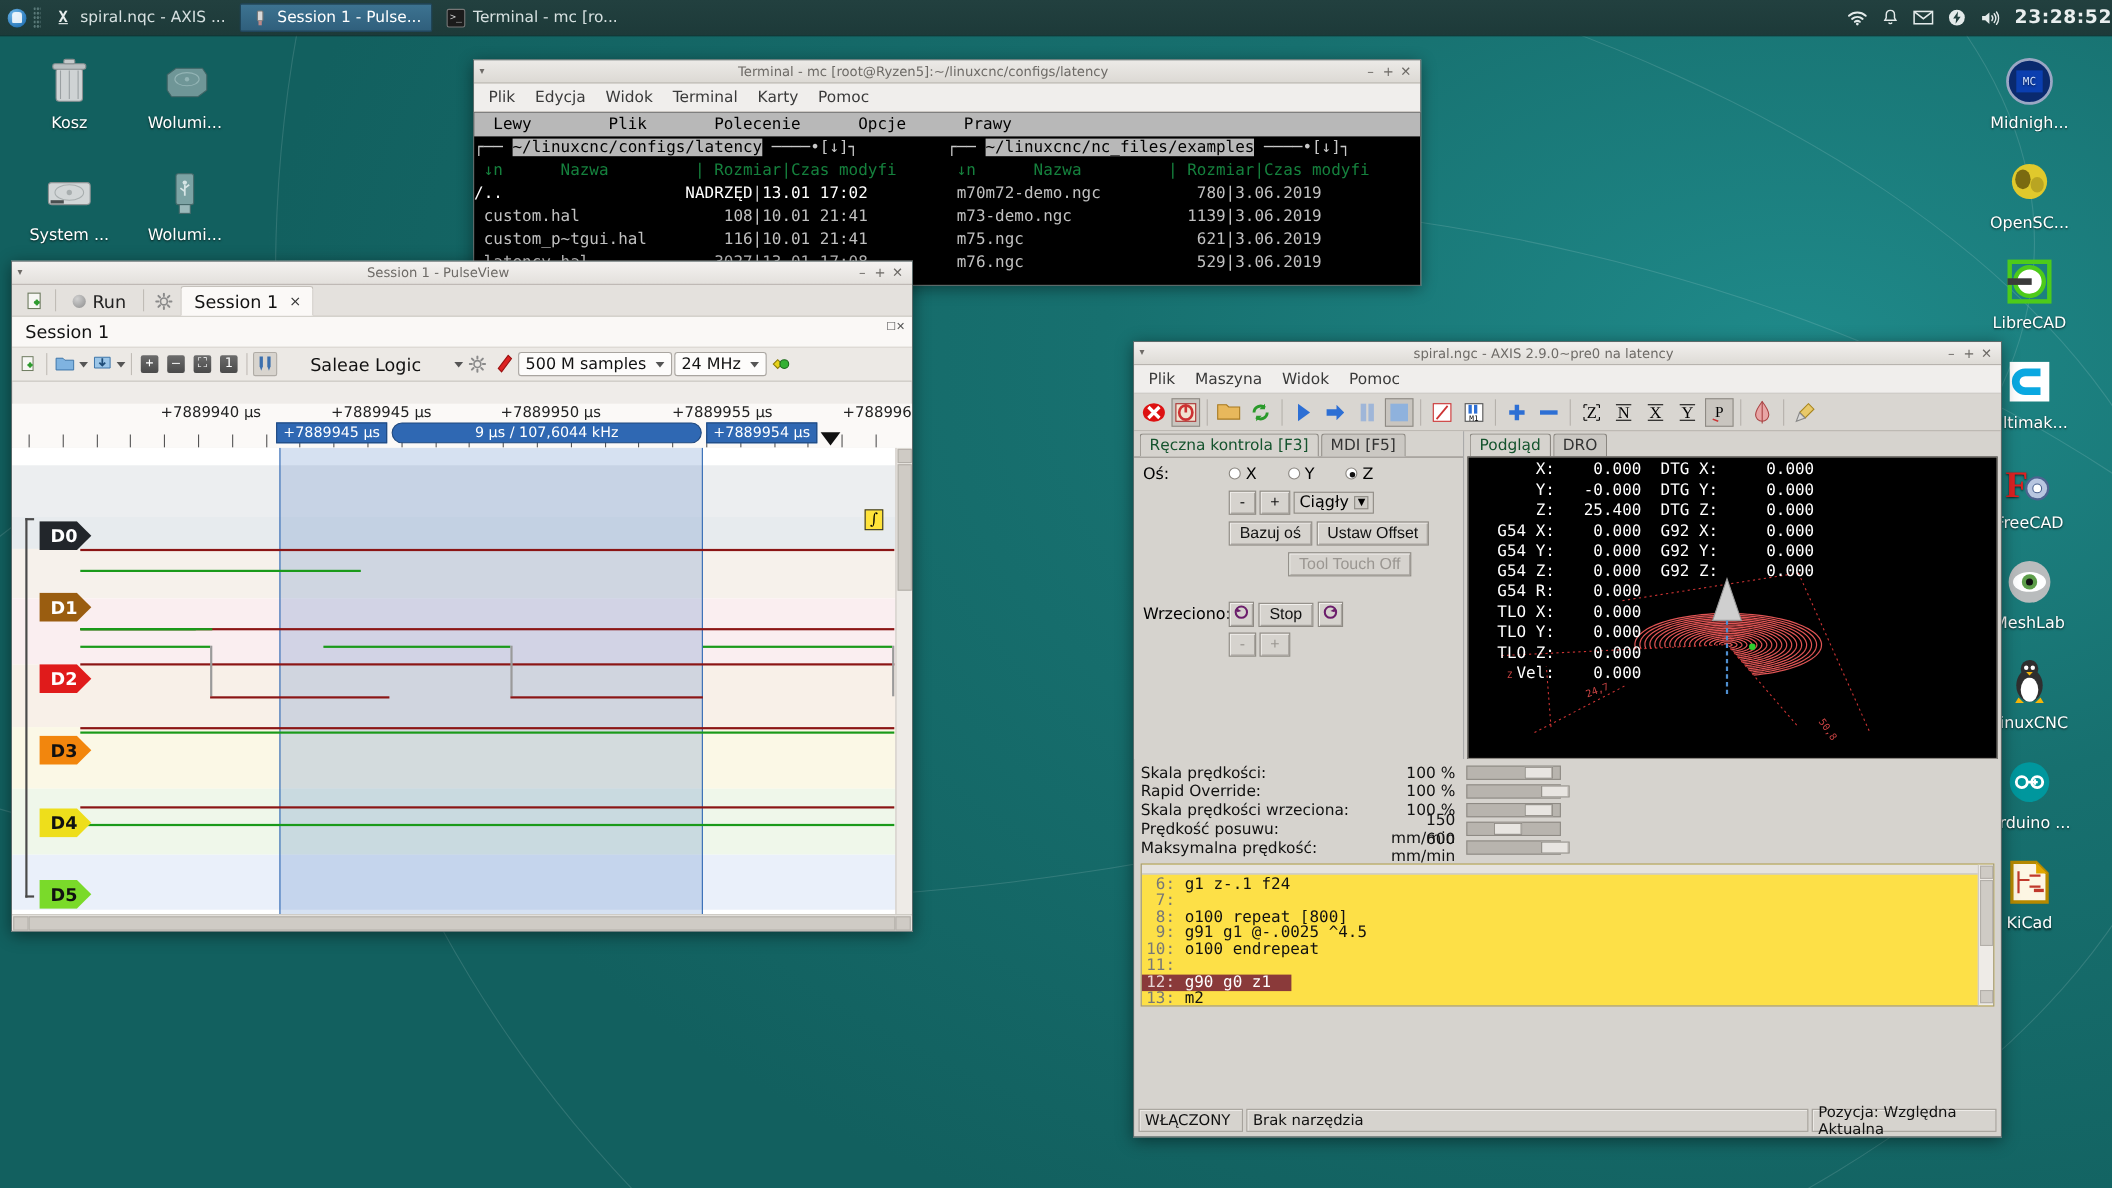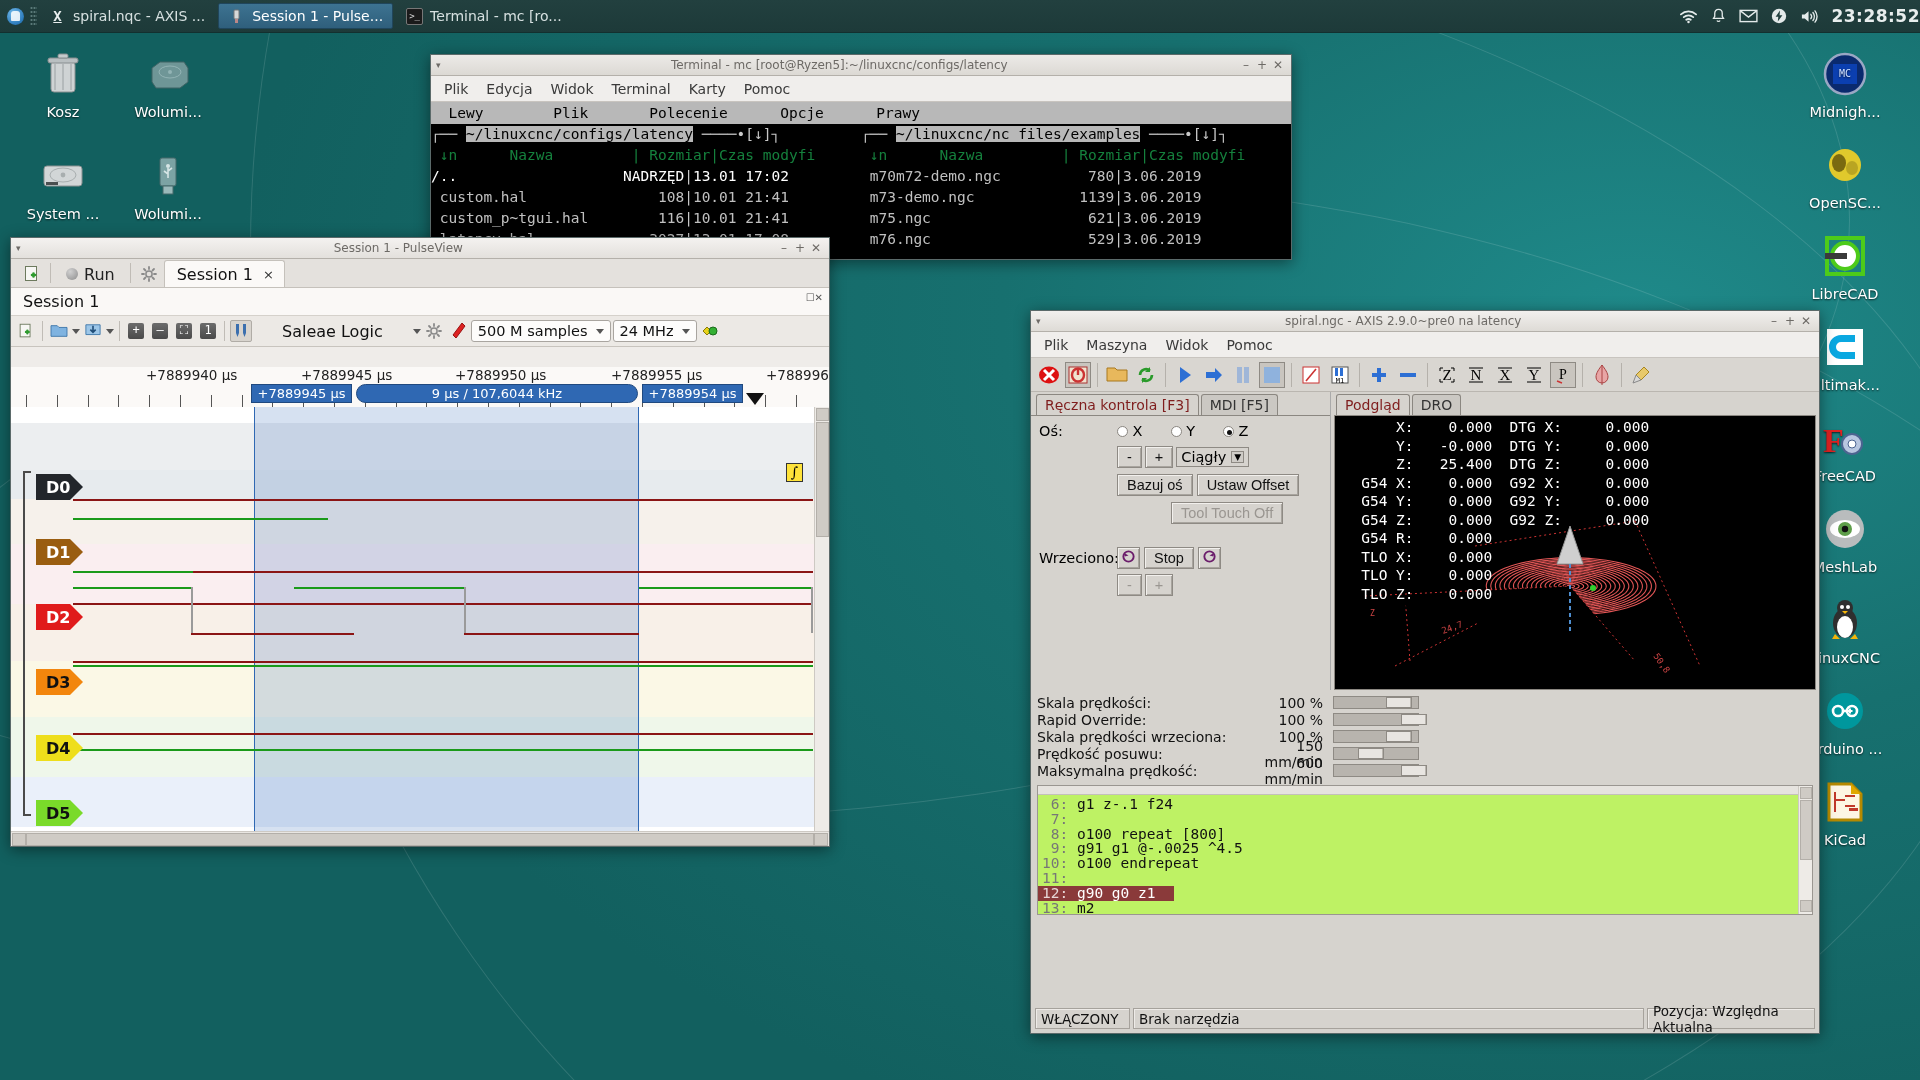--- a/index.html
+++ b/index.html
@@ -150,40 +150,40 @@
   #axis .titlebar{ background:linear-gradient(#f2f0ee,#dedbd6); }
   .ax-toolbar{ height:34px; background:#d9d6d1; border-bottom:1px solid #bab6b0;
      display:flex; align-items:center; gap:3px; padding:0 5px;}
   .axbtn{ width:26px;height:26px;display:flex;align-items:center;justify-content:center;
      border:1px solid transparent;}
   .axbtn.sunk{ border:1px solid #8e8a84; background:#c9c5bf;}
   .ax-sep{ width:1px; height:24px; background:#b5b1ab; margin:0 3px;}
   .ax-main{ display:flex; height:298px; }
   .ax-left{ width:300px; background:#d6d3ce; border-right:1px solid #aaa;}
   .tabstrip{ height:23px; display:flex; align-items:flex-end; padding-left:5px; }
-  .t2{ height:21px; padding:0 8px; font-size:14px; color:#7f1d1d; background:#d6d3ce;
+  .t2{ height:21px; padding:0 8px; font-size:14px; color:#14532d; background:#d6d3ce;
      border:1px solid #8b8781; border-bottom:none; border-radius:3px 3px 0 0; margin-right:2px;
      display:flex;align-items:center;}
   .t2.off{ background:#cbc8c3; color:#333; }
   .fld{ font-size:14.5px; color:#000000; }
   .btn{ background:#d6d3ce; border:1px solid #8e8a84; padding:2px 9px; font-size:14.5px;
      color:#111; box-shadow:inset 1px 1px 0 #f2f0ed, inset -1px -1px 0 #a8a49e;}
   .btn.dis{ color:#9a9691; }
   .radio{ width:11px;height:11px;border-radius:50%;border:1px solid #8a8680;background:#fff;
      display:inline-block; position:relative; vertical-align:-1px;}
   .radio.on:after{ content:""; position:absolute; left:2.5px;top:2.5px;width:5px;height:5px;
      border-radius:50%; background:#111;}
   .dro{ background:#000; color:#fff; font-family:"DejaVu Sans Mono",monospace;
      font-size:14.5px; line-height:18.5px; position:relative; overflow:hidden;}
   .sliders{ padding:4px 6px 0 6px; font-size:14px; color:#111;}
   .srow{ display:flex; align-items:center; height:17px; }
   .strack{ width:86px; height:13px; background:#b8b4ae; border:1px solid #8e8a84; position:relative;}
   .sknob{ position:absolute; top:0; width:26px; height:11px; background:#e8e5e1;
      border:1px solid #8e8a84; box-shadow:inset -1px 0 0 #b9b5af;}
-  .gcode{ background:#bef264; border:1px solid #9a9691; margin:6px; height:130px;
+  .gcode{ background:#fde047; border:1px solid #9a9691; margin:6px; height:130px;
      font-family:"DejaVu Sans Mono",monospace; font-size:14.5px; line-height:14.8px;
      position:relative; overflow:hidden;}
   .gl{ white-space:pre; color:#111; padding-left:4px;}
   .gl .n{ color:#777; }
   .gl.sel{ background:#8a3a3a; color:#fff;}
   .gl.sel .n{ color:#e7d6d6;}
   .statusbar{ position:absolute; left:4px; right:4px; bottom:4px; height:21px; display:flex; gap:3px;}
   .sbox{ background:#d6d3ce; border:1px solid #a6a29c; font-size:13.5px; color:#111;
      display:flex; align-items:center; padding:0 5px;
      box-shadow:inset 1px 1px 0 #eeebe8;}
@@ -720,20 +720,21 @@
             <div style="white-space: pre;">       X:    0.000  DTG X:     0.000</div>
             <div style="white-space: pre;">       Y:   -0.000  DTG Y:     0.000</div>
             <div style="white-space: pre;">       Z:   25.400  DTG Z:     0.000</div>
             <div style="white-space: pre;">   G54 X:    0.000  G92 X:     0.000</div>
             <div style="white-space: pre;">   G54 Y:    0.000  G92 Y:     0.000</div>
             <div style="white-space: pre;">   G54 Z:    0.000  G92 Z:     0.000</div>
             <div style="white-space: pre;">   G54 R:    0.000</div>
             <div style="white-space: pre;">   TLO X:    0.000</div>
             <div style="white-space: pre;">   TLO Y:    0.000</div>
             <div style="white-space: pre;">   TLO Z:    0.000</div>
+            <div style="white-space: pre;">     Vel:    0.000</div>
           </div>
         <svg id="toolpath" width="470" height="300" viewBox="0 0 470 300" style="position:absolute; left:0; top:0; z-index:1;">
             <path d="M235.0 170.0L235.0 170.0L235.1 170.0L235.1 170.0L235.2 170.0L235.2 170.0L235.2 170.0L235.3 170.0L235.3 170.0L235.3 170.1L235.3 170.1L235.4 170.1L235.4 170.1L235.4 170.1L235.4 170.1L235.4 170.1L235.4 170.2L235.4 170.2L235.4 170.2L235.4 170.2L235.4 170.2L235.3 170.3L235.3 170.3L235.3 170.3L235.2 170.3L235.2 170.3L235.1 170.3L235.1 170.4L235.0 170.4L235.0 170.4L234.9 170.4L234.8 170.4L234.8 170.4L234.7 170.4L234.6 170.4L234.5 170.4L234.4 170.4L234.3 170.4L234.3 170.4L234.2 170.4L234.1 170.4L234.0 170.4L233.9 170.4L233.8 170.4L233.7 170.4L233.6 170.4L233.5 170.3L233.4 170.3L233.3 170.3L233.2 170.3L233.2 170.3L233.1 170.2L233.0 170.2L233.0 170.2L232.9 170.1L232.8 170.1L232.8 170.0L232.7 170.0L232.7 170.0L232.7 169.9L232.7 169.9L232.6 169.8L232.6 169.8L232.6 169.7L232.6 169.7L232.7 169.6L232.7 169.6L232.7 169.5L232.8 169.5L232.8 169.4L232.9 169.4L233.0 169.4L233.1 169.3L233.1 169.3L233.2 169.2L233.4 169.2L233.5 169.1L233.6 169.1L233.7 169.1L233.9 169.0L234.0 169.0L234.2 169.0L234.3 168.9L234.5 168.9L234.7 168.9L234.9 168.9L235.1 168.9L235.2 168.9L235.4 168.8L235.6 168.8L235.8 168.8L236.0 168.8L236.2 168.9L236.4 168.9L236.6 168.9L236.8 168.9L237.0 168.9L237.2 169.0L237.4 169.0L237.6 169.0L237.8 169.1L238.0 169.1L238.2 169.2L238.3 169.2L238.5 169.3L238.6 169.3L238.8 169.4L238.9 169.5L239.0 169.5L239.1 169.6L239.2 169.7L239.3 169.7L239.4 169.8L239.5 169.9L239.5 170.0L239.6 170.1L239.6 170.1L239.6 170.2L239.6 170.3L239.6 170.4L239.5 170.5L239.5 170.6L239.4 170.7L239.3 170.8L239.2 170.8L239.1 170.9L239.0 171.0L238.8 171.1L238.7 171.2L238.5 171.2L238.3 171.3L238.1 171.4L237.9 171.4L237.7 171.5L237.5 171.6L237.2 171.6L237.0 171.7L236.7 171.7L236.4 171.8L236.1 171.8L235.9 171.8L235.6 171.9L235.2 171.9L234.9 171.9L234.6 171.9L234.3 171.9L234.0 171.9L233.7 171.9L233.3 171.9L233.0 171.9L232.7 171.8L232.4 171.8L232.1 171.8L231.8 171.7L231.5 171.7L231.2 171.6L230.9 171.5L230.6 171.5L230.4 171.4L230.1 171.3L229.9 171.2L229.6 171.1L229.4 171.1L229.2 171.0L229.0 170.9L228.9 170.7L228.7 170.6L228.6 170.5L228.5 170.4L228.4 170.3L228.3 170.2L228.2 170.0L228.2 169.9L228.2 169.8L228.2 169.7L228.2 169.5L228.3 169.4L228.3 169.3L228.4 169.2L228.5 169.0L228.7 168.9L228.8 168.8L229.0 168.7L229.2 168.6L229.4 168.4L229.6 168.3L229.9 168.2L230.2 168.1L230.5 168.0L230.8 167.9L231.1 167.9L231.4 167.8L231.8 167.7L232.2 167.6L232.5 167.6L232.9 167.5L233.3 167.5L233.8 167.4L234.2 167.4L234.6 167.4L235.0 167.4L235.5 167.4L235.9 167.4L236.4 167.4L236.8 167.4L237.2 167.4L237.7 167.4L238.1 167.5L238.5 167.5L239.0 167.6L239.4 167.6L239.8 167.7L240.2 167.8L240.6 167.9L240.9 168.0L241.3 168.1L241.6 168.2L241.9 168.3L242.2 168.4L242.5 168.6L242.8 168.7L243.0 168.8L243.2 169.0L243.4 169.1L243.6 169.3L243.7 169.4L243.9 169.6L244.0 169.8L244.0 169.9L244.1 170.1L244.1 170.3L244.1 170.4L244.0 170.6L243.9 170.8L243.8 170.9L243.7 171.1L243.6 171.3L243.4 171.4L243.2 171.6L242.9 171.7L242.7 171.9L242.4 172.0L242.1 172.2L241.7 172.3L241.4 172.4L241.0 172.6L240.6 172.7L240.1 172.8L239.7 172.9L239.2 173.0L238.7 173.1L238.2 173.1L237.7 173.2L237.2 173.3L236.7 173.3L236.1 173.3L235.6 173.4L235.0 173.4L234.5 173.4L233.9 173.4L233.3 173.4L232.8 173.4L232.2 173.3L231.6 173.3L231.1 173.2L230.6 173.2L230.0 173.1L229.5 173.0L229.0 172.9L228.5 172.8L228.0 172.7L227.5 172.6L227.1 172.4L226.7 172.3L226.3 172.2L225.9 172.0L225.6 171.8L225.2 171.7L224.9 171.5L224.7 171.3L224.4 171.1L224.2 170.9L224.1 170.7L223.9 170.5L223.8 170.3L223.7 170.1L223.7 169.9L223.7 169.7L223.7 169.5L223.8 169.3L223.9 169.1L224.0 168.9L224.1 168.7L224.3 168.5L224.6 168.3L224.8 168.1L225.1 167.9L225.5 167.7L225.8 167.5L226.2 167.3L226.7 167.2L227.1 167.0L227.6 166.9L228.1 166.7L228.6 166.6L229.2 166.5L229.7 166.4L230.3 166.3L230.9 166.2L231.6 166.1L232.2 166.0L232.9 166.0L233.5 165.9L234.2 165.9L234.9 165.9L235.6 165.8L236.3 165.9L237.0 165.9L237.6 165.9L238.3 165.9L239.0 166.0L239.7 166.1L240.3 166.1L241.0 166.2L241.6 166.3L242.2 166.5L242.8 166.6L243.4 166.7L244.0 166.9L244.5 167.0L245.0 167.2L245.5 167.4L245.9 167.6L246.3 167.8L246.7 168.0L247.1 168.2L247.4 168.4L247.7 168.6L247.9 168.9L248.1 169.1L248.3 169.3L248.4 169.6L248.5 169.8L248.6 170.1L248.6 170.3L248.6 170.6L248.5 170.8L248.4 171.1L248.2 171.3L248.0 171.6L247.8 171.8L247.5 172.0L247.2 172.3L246.8 172.5L246.4 172.7L246.0 172.9L245.5 173.1L245.0 173.3L244.5 173.5L243.9 173.7L243.3 173.9L242.7 174.0L242.0 174.2L241.3 174.3L240.6 174.4L239.9 174.5L239.1 174.6L238.4 174.7L237.6 174.8L236.8 174.8L236.0 174.9L235.2 174.9L234.4 174.9L233.6 174.9L232.8 174.9L232.0 174.8L231.2 174.8L230.4 174.7L229.6 174.7L228.8 174.6L228.1 174.4L227.3 174.3L226.6 174.2L225.9 174.0L225.2 173.9L224.6 173.7L223.9 173.5L223.3 173.3L222.8 173.1L222.3 172.9L221.8 172.7L221.3 172.4L220.9 172.2L220.5 171.9L220.2 171.6L219.9 171.4L219.7 171.1L219.5 170.8L219.3 170.5L219.2 170.2L219.2 170.0L219.2 169.7L219.2 169.4L219.3 169.1L219.4 168.8L219.6 168.5L219.8 168.2L220.1 167.9L220.4 167.7L220.8 167.4L221.2 167.1L221.7 166.9L222.2 166.6L222.7 166.4L223.3 166.2L224.0 165.9L224.6 165.7L225.3 165.5L226.0 165.4L226.8 165.2L227.6 165.0L228.4 164.9L229.2 164.8L230.1 164.7L231.0 164.6L231.9 164.5L232.8 164.4L233.7 164.4L234.6 164.4L235.6 164.3L236.5 164.3L237.4 164.4L238.4 164.4L239.3 164.5L240.2 164.5L241.1 164.6L242.0 164.7L242.9 164.9L243.7 165.0L244.6 165.2L245.4 165.3L246.2 165.5L246.9 165.7L247.6 165.9L248.3 166.2L248.9 166.4L249.5 166.7L250.1 166.9L250.6 167.2L251.1 167.5L251.5 167.8L251.9 168.1L252.2 168.4L252.5 168.7L252.7 169.0L252.9 169.4L253.0 169.7L253.1 170.0L253.1 170.3L253.1 170.7L253.0 171.0L252.8 171.3L252.6 171.7L252.3 172.0L252.0 172.3L251.6 172.6L251.2 172.9L250.7 173.2L250.2 173.5L249.6 173.8L249.0 174.1L248.4 174.3L247.7 174.6L246.9 174.8L246.1 175.0L245.3 175.2L244.4 175.4L243.5 175.6L242.6 175.8L241.7 175.9L240.7 176.0L239.7 176.2L238.7 176.2L237.6 176.3L236.6 176.4L235.5 176.4L234.5 176.4L233.4 176.4L232.4 176.4L231.3 176.3L230.3 176.3L229.2 176.2L228.2 176.1L227.2 176.0L226.2 175.8L225.2 175.7L224.3 175.5L223.4 175.3L222.5 175.1L221.7 174.9L220.8 174.6L220.1 174.4L219.3 174.1L218.7 173.8L218.0 173.5L217.4 173.2L216.9 172.9L216.4 172.5L216.0 172.2L215.6 171.9L215.3 171.5L215.1 171.1L214.9 170.8L214.7 170.4L214.6 170.0L214.6 169.7L214.7 169.3L214.8 168.9L215.0 168.5L215.2 168.2L215.5 167.8L215.8 167.4L216.3 167.1L216.7 166.7L217.3 166.4L217.8 166.1L218.5 165.8L219.2 165.5L219.9 165.2L220.7 164.9L221.6 164.6L222.4 164.4L223.4 164.1L224.3 163.9L225.3 163.7L226.4 163.6L227.4 163.4L228.5 163.2L229.6 163.1L230.8 163.0L231.9 162.9L233.1 162.9L234.2 162.9L235.4 162.8L236.6 162.8L237.8 162.9L239.0 162.9L240.1 163.0L241.3 163.1L242.5 163.2L243.6 163.3L244.7 163.5L245.8 163.7L246.8 163.9L247.8 164.1L248.8 164.3L249.8 164.6L250.7 164.8L251.5 165.1L252.3 165.4L253.1 165.7L253.8 166.1L254.5 166.4L255.1 166.8L255.6 167.1L256.1 167.5L256.5 167.9L256.9 168.3L257.1 168.7L257.4 169.1L257.5 169.5L257.6 169.9L257.6 170.3L257.6 170.7L257.5 171.2L257.3 171.6L257.0 172.0L256.7 172.4L256.3 172.8L255.8 173.2L255.3 173.6L254.7 173.9L254.1 174.3L253.4 174.7L252.6 175.0L251.8 175.3L250.9 175.6L250.0 175.9L249.0 176.2L248.0 176.5L246.9 176.7L245.8 176.9L244.7 177.1L243.5 177.3L242.3 177.5L241.1 177.6L239.8 177.7L238.6 177.8L237.3 177.9L236.0 177.9L234.7 177.9L233.4 177.9L232.1 177.9L230.8 177.8L229.5 177.8L228.2 177.7L226.9 177.5L225.7 177.4L224.5 177.2L223.3 177.0L222.1 176.8L221.0 176.6L219.9 176.3L218.8 176.0L217.8 175.7L216.9 175.4L216.0 175.1L215.2 174.7L214.4 174.4L213.6 174.0L213.0 173.6L212.4 173.2L211.8 172.8L211.4 172.4L211.0 171.9L210.7 171.5L210.4 171.1L210.2 170.6L210.1 170.1L210.1 169.7L210.2 169.2L210.3 168.8L210.5 168.3L210.8 167.9L211.1 167.4L211.5 167.0L212.0 166.6L212.6 166.1L213.2 165.7L213.9 165.3L214.7 164.9L215.5 164.6L216.4 164.2L217.4 163.9L218.4 163.5L219.5 163.2L220.6 163.0L221.8 162.7L223.0 162.4L224.2 162.2L225.5 162.0L226.8 161.9L228.2 161.7L229.5 161.6L230.9 161.5L232.3 161.4L233.7 161.4L235.2 161.3L236.6 161.3L238.0 161.4L239.5 161.4L240.9 161.5L242.3 161.6L243.7 161.7L245.0 161.9L246.4 162.1L247.7 162.3L249.0 162.5L250.2 162.8L251.4 163.1L252.5 163.4L253.6 163.7L254.7 164.0L255.7 164.4L256.6 164.8L257.4 165.2L258.2 165.6L259.0 166.0L259.6 166.4L260.2 166.9L260.7 167.4L261.2 167.8L261.5 168.3L261.8 168.8L262.0 169.3L262.1 169.8L262.2 170.3L262.1 170.8L262.0 171.3L261.8 171.8L261.5 172.3L261.1 172.7L260.6 173.2L260.1 173.7L259.5 174.2L258.8 174.6L258.0 175.0L257.2 175.5L256.3 175.9L255.3 176.3L254.3 176.6L253.2 177.0L252.0 177.3L250.8 177.6L249.6 177.9L248.3 178.2L246.9 178.4L245.5 178.6L244.1 178.8L242.6 179.0L241.1 179.1L239.6 179.3L238.1 179.3L236.5 179.4L235.0 179.4L233.4 179.4L231.9 179.4L230.3 179.3L228.8 179.2L227.3 179.1L225.8 179.0L224.3 178.8L222.8 178.6L221.4 178.4L220.0 178.1L218.7 177.9L217.4 177.6L216.1 177.2L214.9 176.9L213.8 176.5L212.7 176.1L211.7 175.7L210.8 175.3L209.9 174.9L209.1 174.4L208.4 173.9L207.7 173.4L207.2 172.9L206.7 172.4L206.3 171.9L206.0 171.4L205.8 170.8L205.6 170.3L205.6 169.8L205.6 169.2L205.8 168.7L206.0 168.1L206.3 167.6L206.7 167.1L207.2 166.6L207.8 166.1L208.4 165.6L209.1 165.1L210.0 164.6L210.9 164.1L211.8 163.7L212.9 163.3L214.0 162.9L215.2 162.5L216.4 162.1L217.7 161.8L219.1 161.5L220.5 161.2L222.0 160.9L223.5 160.7L225.0 160.5L226.6 160.3L228.2 160.1L229.8 160.0L231.5 159.9L233.1 159.9L234.8 159.8L236.5 159.8L238.2 159.9L239.8 159.9L241.5 160.0L243.2 160.1L244.8 160.3L246.4 160.5L248.0 160.7L249.5 160.9L251.0 161.2L252.4 161.5L253.9 161.8L255.2 162.1L256.5 162.5L257.7 162.9L258.9 163.3L260.0 163.8L261.0 164.2L262.0 164.7L262.8 165.2L263.6 165.7L264.3 166.2L264.9 166.8L265.4 167.3L265.9 167.9L266.2 168.5L266.5 169.0L266.6 169.6L266.7 170.2L266.6 170.8L266.5 171.3L266.3 171.9L265.9 172.5L265.5 173.1L265.0 173.6L264.4 174.2L263.7 174.7L262.9 175.2L262.0 175.7L261.1 176.2L260.0 176.7L258.9 177.2L257.7 177.6L256.5 178.0L255.1 178.4L253.7 178.8L252.3 179.1L250.8 179.4L249.2 179.7L247.6 180.0L246.0 180.2L244.3 180.4L242.5 180.6L240.8 180.7L239.0 180.8L237.2 180.9L235.4 180.9L233.6 180.9L231.8 180.9L230.0 180.8L228.2 180.7L226.5 180.6L224.7 180.5L223.0 180.3L221.3 180.0L219.6 179.8L218.0 179.5L216.5 179.2L215.0 178.8L213.5 178.5L212.1 178.1L210.8 177.7L209.5 177.2L208.3 176.7L207.2 176.2L206.2 175.7L205.3 175.2L204.4 174.7L203.7 174.1L203.0 173.5L202.4 172.9L202.0 172.3L201.6 171.7L201.3 171.1L201.1 170.5L201.1 169.9L201.1 169.3L201.2 168.6L201.5 168.0L201.8 167.4L202.3 166.8L202.8 166.2L203.4 165.6L204.2 165.0L205.0 164.5L205.9 163.9L206.9 163.4L208.1 162.9L209.2 162.4L210.5 161.9L211.9 161.5L213.3 161.0L214.8 160.6L216.3 160.3L217.9 159.9L219.6 159.6L221.3 159.3L223.1 159.1L224.9 158.9L226.7 158.7L228.6 158.6L230.5 158.4L232.4 158.4L234.3 158.3L236.2 158.3L238.2 158.3L240.1 158.4L242.0 158.5L243.9 158.6L245.8 158.8L247.6 159.0L249.4 159.2L251.2 159.5L252.9 159.8L254.6 160.1L256.2 160.5L257.8 160.9L259.3 161.3L260.7 161.8L262.0 162.2L263.3 162.7L264.5 163.3L265.6 163.8L266.6 164.4L267.5 165.0L268.3 165.6L269.1 166.2L269.7 166.8L270.2 167.4L270.6 168.1L270.9 168.7L271.1 169.4L271.2 170.1L271.2 170.7L271.0 171.4L270.8 172.0L270.4 172.7L270.0 173.3L269.4 174.0L268.7 174.6L268.0 175.2L267.1 175.8L266.1 176.4L265.0 177.0L263.9 177.5L262.6 178.1L261.3 178.6L259.8 179.0L258.3 179.5L256.8 179.9L255.1 180.3L253.4 180.7L251.6 181.0L249.8 181.3L247.9 181.6L246.0 181.8L244.1 182.0L242.1 182.2L240.1 182.3L238.0 182.4L236.0 182.4L233.9 182.4L231.9 182.4L229.8 182.4L227.8 182.3L225.8 182.1L223.8 181.9L221.8 181.7L219.9 181.5L218.0 181.2L216.1 180.9L214.4 180.5L212.6 180.1L211.0 179.7L209.4 179.3L207.8 178.8L206.4 178.3L205.0 177.8L203.8 177.2L202.6 176.7L201.5 176.1L200.5 175.4L199.6 174.8L198.9 174.2L198.2 173.5L197.6 172.8L197.2 172.1L196.9 171.4L196.7 170.7L196.5 170.0L196.6 169.3L196.7 168.6L196.9 167.9L197.3 167.2L197.8 166.5L198.4 165.8L199.1 165.2L199.9 164.5L200.8 163.9L201.8 163.3L203.0 162.6L204.2 162.1L205.5 161.5L206.9 161.0L208.4 160.5L210.0 160.0L211.7 159.5L213.4 159.1L215.3 158.7L217.1 158.4L219.1 158.0L221.0 157.7L223.1 157.5L225.1 157.3L227.2 157.1L229.4 157.0L231.5 156.9L233.7 156.8L235.9 156.8L238.1 156.8L240.2 156.9L242.4 157.0L244.5 157.1L246.7 157.3L248.7 157.5L250.8 157.8L252.8 158.1L254.8 158.4L256.7 158.8L258.5 159.2L260.3 159.6L262.0 160.1L263.6 160.6L265.1 161.1L266.6 161.7L267.9 162.3L269.2 162.9L270.3 163.5L271.4 164.2L272.3 164.8L273.2 165.5L273.9 166.2L274.5 166.9L275.0 167.7L275.3 168.4L275.6 169.1L275.7 169.9L275.7 170.6L275.6 171.4L275.3 172.1L275.0 172.9L274.5 173.6L273.9 174.3L273.1 175.0L272.3 175.7L271.3 176.4L270.2 177.1L269.0 177.7L267.8 178.3L266.4 178.9L264.9 179.5L263.3 180.0L261.6 180.5L259.9 181.0L258.0 181.5L256.1 181.9L254.1 182.3L252.1 182.6L250.0 182.9L247.9 183.2L245.7 183.4L243.5 183.6L241.2 183.8L238.9 183.9L236.6 183.9L234.3 184.0L232.0 183.9L229.7 183.9L227.5 183.8L225.2 183.6L223.0 183.4L220.7 183.2L218.6 182.9L216.4 182.6L214.4 182.3L212.4 181.9L210.4 181.5L208.5 181.0L206.7 180.5L205.0 180.0L203.4 179.4L201.8 178.9L200.4 178.2L199.1 177.6L197.8 176.9L196.7 176.3L195.7 175.5L194.8 174.8L194.0 174.1L193.4 173.3L192.8 172.6L192.4 171.8L192.2 171.0L192.0 170.2L192.0 169.4L192.1 168.6L192.4 167.9L192.8 167.1L193.3 166.3L193.9 165.5L194.7 164.8L195.6 164.1L196.6 163.3L197.7 162.6L198.9 162.0L200.3 161.3L201.7 160.7L203.3 160.1L205.0 159.5L206.7 158.9L208.6 158.4L210.5 158.0L212.5 157.5L214.6 157.1L216.7 156.7L218.9 156.4L221.2 156.1L223.5 155.9L225.8 155.7L228.2 155.5L230.6 155.4L233.0 155.3L235.4 155.3L237.8 155.3L240.2 155.4L242.7 155.5L245.0 155.6L247.4 155.8L249.7 156.1L252.0 156.3L254.3 156.7L256.5 157.0L258.6 157.4L260.7 157.9L262.7 158.3L264.6 158.9L266.4 159.4L268.1 160.0L269.7 160.6L271.3 161.2L272.7 161.9L274.0 162.6L275.2 163.3L276.3 164.1L277.2 164.8L278.1 165.6L278.8 166.4L279.3 167.2L279.8 168.0L280.1 168.8L280.2 169.7L280.2 170.5L280.1 171.3L279.9 172.2L279.5 173.0L279.0 173.8L278.3 174.6L277.5 175.4L276.6 176.2L275.6 176.9L274.4 177.7L273.1 178.4L271.7 179.1L270.2 179.7L268.6 180.4L266.8 181.0L265.0 181.6L263.1 182.1L261.0 182.6L258.9 183.1L256.8 183.5L254.5 183.9L252.2 184.3L249.8 184.6L247.4 184.8L245.0 185.0L242.5 185.2L240.0 185.3L237.4 185.4L234.9 185.5L232.3 185.4L229.8 185.4L227.3 185.3L224.7 185.1L222.2 184.9L219.8 184.7L217.4 184.4L215.0 184.1L212.7 183.7L210.5 183.3L208.3 182.8L206.2 182.3L204.2 181.8L202.3 181.2L200.4 180.6L198.7 180.0L197.1 179.3L195.6 178.6L194.2 177.9L192.9 177.1L191.8 176.3L190.8 175.5L189.9 174.7L189.1 173.9L188.5 173.0L188.1 172.2L187.7 171.3L187.5 170.5L187.5 169.6L187.6 168.7L187.8 167.8L188.2 167.0L188.8 166.1L189.4 165.3L190.2 164.4L191.2 163.6L192.3 162.8L193.5 162.0L194.8 161.3L196.3 160.6L197.9 159.9L199.6 159.2L201.4 158.5L203.3 157.9L205.3 157.4L207.4 156.8L209.6 156.3L211.9 155.9L214.2 155.5L216.7 155.1L219.1 154.8L221.7 154.5L224.2 154.2L226.8 154.1L229.5 153.9L232.1 153.8L234.8 153.8L237.5 153.8L240.1 153.9L242.8 154.0L245.4 154.1L248.1 154.3L250.6 154.6L253.2 154.9L255.7 155.2L258.1 155.6L260.4 156.0L262.7 156.5L264.9 157.0L267.1 157.6L269.1 158.2L271.0 158.8L272.8 159.5L274.5 160.2L276.1 160.9L277.6 161.7L278.9 162.5L280.2 163.3L281.2 164.1L282.2 165.0L283.0 165.8L283.6 166.7L284.1 167.6L284.5 168.5L284.7 169.4L284.8 170.3L284.7 171.2L284.4 172.2L284.0 173.1L283.5 174.0L282.8 174.8L282.0 175.7L281.0 176.6L279.9 177.4L278.6 178.2L277.2 179.0L275.7 179.8L274.1 180.5L272.3 181.2L270.4 181.9L268.4 182.6L266.3 183.2L264.1 183.7L261.9 184.3L259.5 184.7L257.0 185.2L254.5 185.6L251.9 185.9L249.3 186.2L246.6 186.5L243.9 186.7L241.1 186.8L238.3 186.9L235.6 187.0L232.8 187.0L230.0 186.9L227.2 186.8L224.4 186.6L221.7 186.4L219.0 186.2L216.3 185.9L213.7 185.5L211.1 185.1L208.7 184.7L206.3 184.2L204.0 183.6L201.7 183.1L199.6 182.4L197.6 181.8L195.6 181.1L193.8 180.4L192.2 179.6L190.6 178.8L189.2 178.0L187.9 177.1L186.8 176.3L185.8 175.4L184.9 174.5L184.2 173.5L183.7 172.6L183.3 171.7L183.1 170.7L183.0 169.8L183.0 168.8L183.3 167.9L183.7 166.9L184.2 166.0L184.9 165.0L185.8 164.1L186.8 163.2L187.9 162.4L189.2 161.5L190.7 160.7L192.2 159.9L194.0 159.1L195.8 158.3L197.7 157.6L199.8 157.0L202.0 156.3L204.3 155.7L206.7 155.2L209.1 154.7L211.7 154.2L214.3 153.8L217.0 153.4L219.7 153.1L222.5 152.8L225.4 152.6L228.3 152.5L231.2 152.3L234.1 152.3L237.0 152.3L239.9 152.3L242.8 152.4L245.7 152.6L248.6 152.8L251.4 153.1L254.2 153.4L256.9 153.7L259.6 154.2L262.2 154.6L264.7 155.1L267.1 155.7L269.5 156.3L271.7 156.9L273.8 157.6L275.8 158.3L277.7 159.1L279.5 159.9L281.1 160.7L282.6 161.6L284.0 162.4L285.2 163.4L286.3 164.3L287.2 165.2L287.9 166.2L288.5 167.2L288.9 168.1L289.2 169.1L289.3 170.1L289.2 171.1L289.0 172.1L288.6 173.1L288.1 174.1L287.3 175.1L286.5 176.0L285.4 176.9L284.2 177.9L282.9 178.8L281.4 179.6L279.8 180.5L278.0 181.3L276.1 182.1L274.1 182.8L272.0 183.5L269.7 184.2L267.3 184.8L264.9 185.4L262.3 185.9L259.7 186.4L256.9 186.9L254.1 187.2L251.3 187.6L248.3 187.9L245.4 188.1L242.4 188.3L239.4 188.4L236.3 188.5L233.3 188.5L230.2 188.4L227.2 188.3L224.2 188.2L221.2 188.0L218.2 187.7L215.3 187.4L212.5 187.0L209.7 186.6L207.0 186.1L204.4 185.6L201.8 185.0L199.4 184.4L197.0 183.7L194.8 183.0L192.7 182.2L190.7 181.5L188.8 180.6L187.1 179.8L185.5 178.9L184.1 178.0L182.8 177.0L181.7 176.1L180.8 175.1L180.0 174.1L179.3 173.1L178.9 172.1L178.6 171.0L178.5 170.0L178.5 169.0L178.7 167.9L179.1 166.9L179.7 165.9L180.4 164.9L181.3 163.9L182.3 162.9L183.6 161.9L184.9 161.0L186.5 160.1L188.1 159.2L190.0 158.3L191.9 157.5L194.0 156.7L196.2 156.0L198.6 155.3L201.0 154.7L203.6 154.0L206.2 153.5L209.0 153.0L211.8 152.5L214.7 152.1L217.7 151.7L220.7 151.4L223.8 151.2L226.9 151.0L230.1 150.9L233.2 150.8L236.4 150.8L239.6 150.8L242.7 150.9L245.9 151.1L249.0 151.3L252.1 151.6L255.1 151.9L258.1 152.3L261.0 152.7L263.8 153.2L266.6 153.7L269.2 154.3L271.8 155.0L274.2 155.7L276.6 156.4L278.8 157.2L280.9 158.0L282.8 158.8L284.6 159.7L286.3 160.6L287.8 161.6L289.1 162.6L290.3 163.6L291.3 164.6L292.2 165.6L292.8 166.7L293.3 167.7L293.7 168.8L293.8 169.9L293.8 171.0L293.6 172.0L293.2 173.1L292.6 174.2L291.9 175.2L291.0 176.3L289.9 177.3L288.7 178.3L287.2 179.3L285.7 180.2L283.9 181.1L282.1 182.0L280.0 182.9L277.9 183.7L275.6 184.5L273.2 185.2L270.6 185.9L268.0 186.5L265.2 187.1L262.4 187.6L259.4 188.1L256.4 188.6L253.3 188.9L250.2 189.3L247.0 189.5L243.8 189.7L240.5 189.9L237.2 190.0L233.9 190.0L230.6 189.9L227.3 189.8L224.1 189.7L220.8 189.5L217.6 189.2L214.5 188.9L211.4 188.5L208.4 188.0L205.4 187.5L202.5 187.0L199.8 186.4L197.1 185.7L194.5 185.0L192.1 184.2L189.8 183.4L187.6 182.6L185.6 181.7L183.7 180.8L182.0 179.8L180.4 178.9L179.0 177.9L177.7 176.8L176.6 175.8L175.7 174.7L175.0 173.6L174.5 172.5L174.1 171.4L173.9 170.3L174.0 169.1L174.1 168.0L174.5 166.9L175.1 165.8L175.8 164.7L176.8 163.6L177.9 162.6L179.1 161.5L180.6 160.5L182.2 159.5L184.0 158.6L185.9 157.6L188.0 156.7L190.2 155.9L192.6 155.1L195.1 154.3L197.7 153.6L200.4 152.9L203.3 152.3L206.2 151.7L209.3 151.2L212.4 150.8L215.6 150.4L218.8 150.0L222.1 149.8L225.5 149.5L228.9 149.4L232.3 149.3L235.7 149.3L239.1 149.3L242.5 149.4L245.9 149.5L249.3 149.8L252.6 150.0L255.9 150.4L259.1 150.8L262.3 151.2L265.3 151.8L268.3 152.3L271.2 153.0L274.0 153.6L276.7 154.4L279.2 155.1L281.6 156.0L283.9 156.8L286.0 157.7L288.0 158.7L289.8 159.7L291.5 160.7L293.0 161.7L294.3 162.8L295.4 163.9L296.4 165.0L297.1 166.1L297.7 167.3L298.1 168.4L298.3 169.6L298.3 170.7L298.1 171.9L297.8 173.1L297.2 174.2L296.5 175.3L295.5 176.5L294.4 177.6L293.1 178.7L291.6 179.7L290.0 180.7L288.1 181.7L286.2 182.7L284.0 183.6L281.7 184.5L279.3 185.4L276.7 186.2L274.0 186.9L271.2 187.6L268.2 188.3L265.2 188.9L262.1 189.4L258.8 189.9L255.5 190.3L252.2 190.6L248.7 190.9L245.3 191.2L241.8 191.3L238.2 191.4L234.7 191.5L231.2 191.5L227.6 191.4L224.1 191.2L220.6 191.0L217.2 190.7L213.8 190.4L210.4 190.0L207.1 189.5L203.9 189.0L200.8 188.4L197.8 187.7L194.9 187.0L192.2 186.3L189.5 185.5L187.0 184.6L184.6 183.7L182.4 182.8L180.3 181.8L178.4 180.8L176.7 179.8L175.1 178.7L173.8 177.6L172.6 176.5L171.6 175.3L170.7 174.1L170.1 173.0L169.7 171.8L169.4 170.6L169.4 169.4L169.6 168.2L169.9 167.0L170.5 165.8L171.2 164.6L172.2 163.4L173.3 162.3L174.7 161.2L176.2 160.1L177.9 159.0L179.7 158.0L181.8 157.0L184.0 156.0L186.3 155.1L188.8 154.2L191.5 153.4L194.3 152.6L197.2 151.9L200.2 151.2L203.4 150.6L206.6 150.0L209.9 149.5L213.3 149.0L216.8 148.7L220.3 148.4L223.9 148.1L227.6 147.9L231.2 147.8L234.9 147.8L238.5 147.8L242.2 147.9L245.8 148.0L249.5 148.2L253.0 148.5L256.6 148.9L260.0 149.3L263.4 149.8L266.7 150.3L270.0 150.9L273.1 151.6L276.1 152.3L279.0 153.0L281.7 153.9L284.4 154.7L286.8 155.7L289.1 156.6L291.3 157.6L293.3 158.7L295.1 159.8L296.7 160.9L298.2 162.0L299.5 163.2L300.5 164.4L301.4 165.6L302.1 166.8L302.5 168.0L302.8 169.3L302.9 170.5L302.7 171.7L302.4 173.0L301.8 174.2L301.0 175.4L300.1 176.6L298.9 177.8L297.6 179.0L296.0 180.1L294.3 181.2L292.4 182.3L290.3 183.4L288.1 184.4L285.6 185.3L283.1 186.2L280.3 187.1L277.5 187.9L274.5 188.7L271.3 189.4L268.1 190.0L264.8 190.6L261.3 191.2L257.8 191.6L254.2 192.0L250.6 192.3L246.9 192.6L243.2 192.8L239.4 192.9L235.6 193.0L231.8 193.0L228.0 192.9L224.2 192.8L220.5 192.5L216.8 192.2L213.1 191.9L209.5 191.5L206.0 191.0L202.6 190.4L199.2 189.8L196.0 189.1L192.9 188.4L189.9 187.6L187.0 186.8L184.3 185.9L181.7 184.9L179.3 183.9L177.1 182.9L175.0 181.8L173.1 180.7L171.4 179.6L169.9 178.4L168.5 177.2L167.4 176.0L166.5 174.7L165.8 173.5L165.3 172.2L165.0 170.9L164.9 169.6L165.0 168.3L165.3 167.1L165.9 165.8L166.7 164.5L167.6 163.3L168.8 162.1L170.2 160.8L171.7 159.7L173.5 158.5L175.5 157.4L177.6 156.3L179.9 155.3L182.4 154.3L185.0 153.3L187.8 152.4L190.8 151.6L193.9 150.8L197.1 150.1L200.4 149.4L203.8 148.8L207.4 148.2L211.0 147.7L214.7 147.3L218.4 147.0L222.3 146.7L226.1 146.5L230.0 146.3L233.9 146.3L237.8 146.3L241.8 146.3L245.7 146.5L249.5 146.7L253.4 147.0L257.1 147.3L260.9 147.8L264.5 148.3L268.1 148.8L271.5 149.5L274.9 150.1L278.1 150.9L281.2 151.7L284.2 152.6L287.0 153.5L289.7 154.5L292.2 155.5L294.5 156.5L296.7 157.6L298.7 158.8L300.5 160.0L302.1 161.2L303.5 162.4L304.7 163.7L305.6 165.0L306.4 166.3L306.9 167.6L307.3 168.9L307.4 170.2L307.3 171.5L307.0 172.9L306.4 174.2L305.7 175.5L304.7 176.8L303.5 178.1L302.1 179.3L300.5 180.5L298.7 181.7L296.7 182.9L294.5 184.0L292.2 185.1L289.6 186.1L286.9 187.1L284.0 188.0L281.0 188.9L277.9 189.7L274.6 190.5L271.1 191.2L267.6 191.8L264.0 192.4L260.2 192.9L256.4 193.4L252.6 193.7L248.6 194.0L244.6 194.3L240.6 194.4L236.6 194.5L232.6 194.5L228.5 194.4L224.5 194.3L220.5 194.1L216.5 193.8L212.6 193.4L208.8 193.0L205.0 192.5L201.3 191.9L197.8 191.3L194.3 190.6L190.9 189.8L187.7 189.0L184.6 188.1L181.7 187.1L178.9 186.2L176.3 185.1L173.9 184.0L171.6 182.9L169.5 181.7L167.7 180.5L166.0 179.3L164.5 178.0L163.3 176.7L162.3 175.4L161.5 174.0L160.9 172.7L160.5 171.3L160.4 169.9L160.4 168.6L160.7 167.2L161.3 165.8L162.0 164.5L163.0 163.2L164.2 161.9L165.6 160.6L167.3 159.3L169.1 158.1L171.1 156.9L173.3 155.7L175.8 154.6L178.4 153.5L181.1 152.5L184.1 151.5L187.2 150.6L190.4 149.8L193.8 149.0L197.3 148.2L200.9 147.6L204.7 147.0L208.5 146.4L212.4 146.0L216.4 145.6L220.5 145.3L224.6 145.0L228.7 144.8L232.9 144.8L237.0 144.7L241.2 144.8L245.3 144.9L249.5 145.2L253.5 145.4L257.6 145.8L261.5 146.3L265.4 146.8L269.2 147.3L272.9 148.0L276.5 148.7L280.0 149.5L283.4 150.3L286.5 151.2L289.6 152.2L292.5 153.2L295.2 154.3L297.7 155.4L300.1 156.6L302.2 157.8L304.2 159.0L305.9 160.3L307.4 161.6L308.7 163.0L309.8 164.3L310.7 165.7L311.3 167.1L311.7 168.5L311.9 169.9L311.8 171.3L311.6 172.7L311.0 174.1L310.3 175.5L309.3 176.9L308.1 178.2L306.7 179.6L305.0 180.9L303.1 182.1L301.1 183.4L298.8 184.6L296.3 185.7L293.7 186.8L290.8 187.9L287.8 188.9L284.7 189.9L281.3 190.7L277.9 191.6L274.3 192.3L270.5 193.0L266.7 193.7L262.8 194.2L258.7 194.7L254.6 195.1L250.5 195.4L246.3 195.7L242.0 195.9L237.7 196.0L233.4 196.0L229.1 196.0L224.9 195.8L220.6 195.6L216.4 195.3L212.2 195.0L208.2 194.5L204.1 194.0L200.2 193.4L196.4 192.7L192.7 192.0L189.1 191.2L185.6 190.4L182.3 189.4L179.2 188.4L176.2 187.4L173.4 186.3L170.7 185.2L168.3 184.0L166.1 182.7L164.0 181.4L162.2 180.1L160.6 178.8L159.2 177.4L158.1 176.0L157.2 174.6L156.5 173.2L156.1 171.7L155.8 170.3L155.9 168.8L156.2 167.4L156.7 165.9L157.4 164.5L158.4 163.1L159.6 161.7L161.1 160.3L162.7 159.0L164.6 157.7L166.7 156.4L169.0 155.1L171.6 154.0L174.3 152.8L177.2 151.7L180.3 150.7L183.5 149.7L186.9 148.8L190.5 147.9L194.2 147.1L198.0 146.4L201.9 145.7L205.9 145.1L210.1 144.6L214.3 144.2L218.6 143.9L222.9 143.6L227.3 143.4L231.7 143.3L236.1 143.2L240.5 143.3L244.9 143.4L249.3 143.6L253.6 143.9L257.9 144.3L262.1 144.7L266.3 145.2L270.3 145.8L274.3 146.5L278.1 147.3L281.8 148.1L285.4 149.0L288.8 149.9L292.1 150.9L295.2 152.0L298.1 153.1L300.8 154.3L303.3 155.5L305.7 156.8L307.8 158.1L309.7 159.4L311.3 160.8L312.8 162.2L314.0 163.6L315.0 165.1L315.7 166.6L316.2 168.0L316.4 169.5L316.4 171.0L316.1 172.5L315.6 174.0L314.9 175.5L313.9 176.9L312.7 178.4L311.2 179.8L309.5 181.2L307.6 182.5L305.5 183.8L303.1 185.1L300.6 186.4L297.8 187.5L294.8 188.7L291.7 189.8L288.4 190.8L284.9 191.7L281.2 192.6L277.5 193.4L273.6 194.2L269.5 194.9L265.4 195.5L261.1 196.0L256.8 196.5L252.4 196.8L248.0 197.1L243.5 197.3L239.0 197.5L234.4 197.5L229.9 197.5L225.4 197.4L220.9 197.2L216.4 196.9L212.0 196.5L207.6 196.0L203.4 195.5L199.2 194.9L195.1 194.2L191.2 193.5L187.3 192.6L183.6 191.8L180.1 190.8L176.7 189.8L173.5 188.7L170.5 187.5L167.7 186.3L165.1 185.1L162.7 183.8L160.5 182.4L158.5 181.1L156.7 179.6L155.2 178.2L154.0 176.7L152.9 175.2L152.2 173.7L151.6 172.2L151.3 170.7L151.3 169.1L151.6 167.6L152.0 166.1L152.8 164.6L153.8 163.1L155.0 161.6L156.5 160.1L158.2 158.7L160.1 157.3L162.3 155.9L164.7 154.6L167.3 153.3L170.1 152.1L173.1 150.9L176.4 149.8L179.7 148.8L183.3 147.8L187.0 146.9L190.9 146.0L194.9 145.2L199.0 144.5L203.3 143.9L207.6 143.3L212.0 142.8L216.5 142.5L221.1 142.1L225.7 141.9L230.4 141.8L235.0 141.7L239.7 141.8L244.3 141.9L249.0 142.1L253.6 142.4L258.1 142.7L262.6 143.2L267.0 143.7L271.3 144.3L275.5 145.0L279.6 145.8L283.5 146.6L287.3 147.5L291.0 148.5L294.5 149.6L297.8 150.7L300.9 151.9L303.8 153.1L306.5 154.4L309.0 155.7L311.3 157.1L313.4 158.5L315.2 159.9L316.8 161.4L318.1 162.9L319.2 164.4L320.0 166.0L320.6 167.6L320.9 169.1L320.9 170.7L320.7 172.3L320.3 173.8L319.5 175.4L318.6 176.9L317.3 178.5L315.8 180.0L314.1 181.4L312.1 182.9L309.9 184.3L307.5 185.6L304.8 187.0L302.0 188.2L298.9 189.4L295.6 190.6L292.2 191.7L288.5 192.7L284.7 193.7L280.8 194.5L276.7 195.4L272.5 196.1L268.1 196.7L263.7 197.3L259.1 197.8L254.5 198.2L249.8 198.6L245.1 198.8L240.3 199.0L235.6 199.0L230.8 199.0" fill="none" stroke="#e05555" stroke-width="1.1"></path>
             <path d="M60 250 L205 175 M75 245 L70 180" stroke="#cc3333" stroke-dasharray="2 3" stroke-width="1"></path>
             <path d="M140 130 L300 105 M300 105 L365 250" stroke="#cc3333" stroke-dasharray="2 3" stroke-width="1"></path>
             <path d="M30 180 L235 170 L300 245" stroke="#cc3333" stroke-dasharray="2 3" stroke-width="1"></path>
             <polygon points="235,110 248,148 222,148" fill="#cfcfcf" stroke="#9a9a9a"></polygon>
             <path d="M235 148 L235 215" stroke="#4f8fd0" stroke-width="2" stroke-dasharray="4 3"></path>
             <circle cx="258" cy="172" r="3" fill="#2fcf2f"></circle>
             <text x="108" y="218" fill="#cc4444" font-size="9" font-family="monospace" transform="rotate(-20 108 218)">24,7</text>

